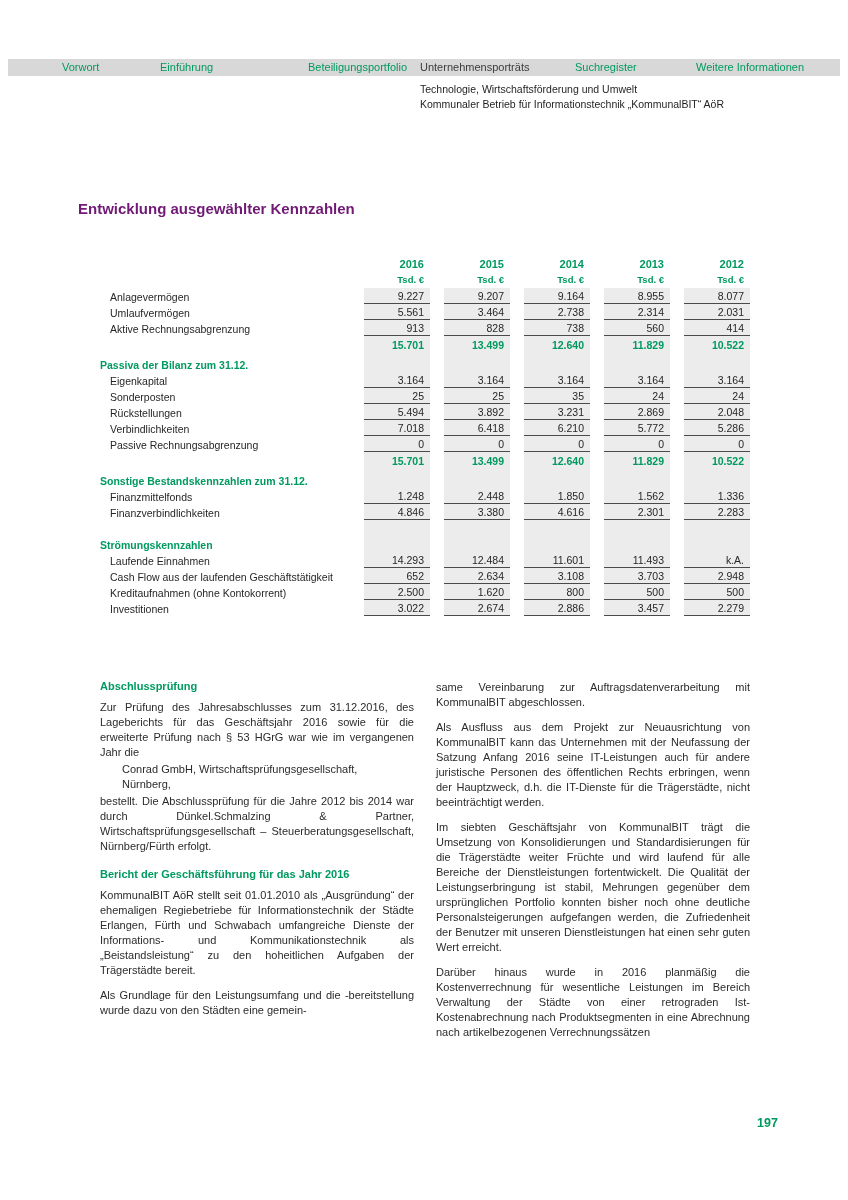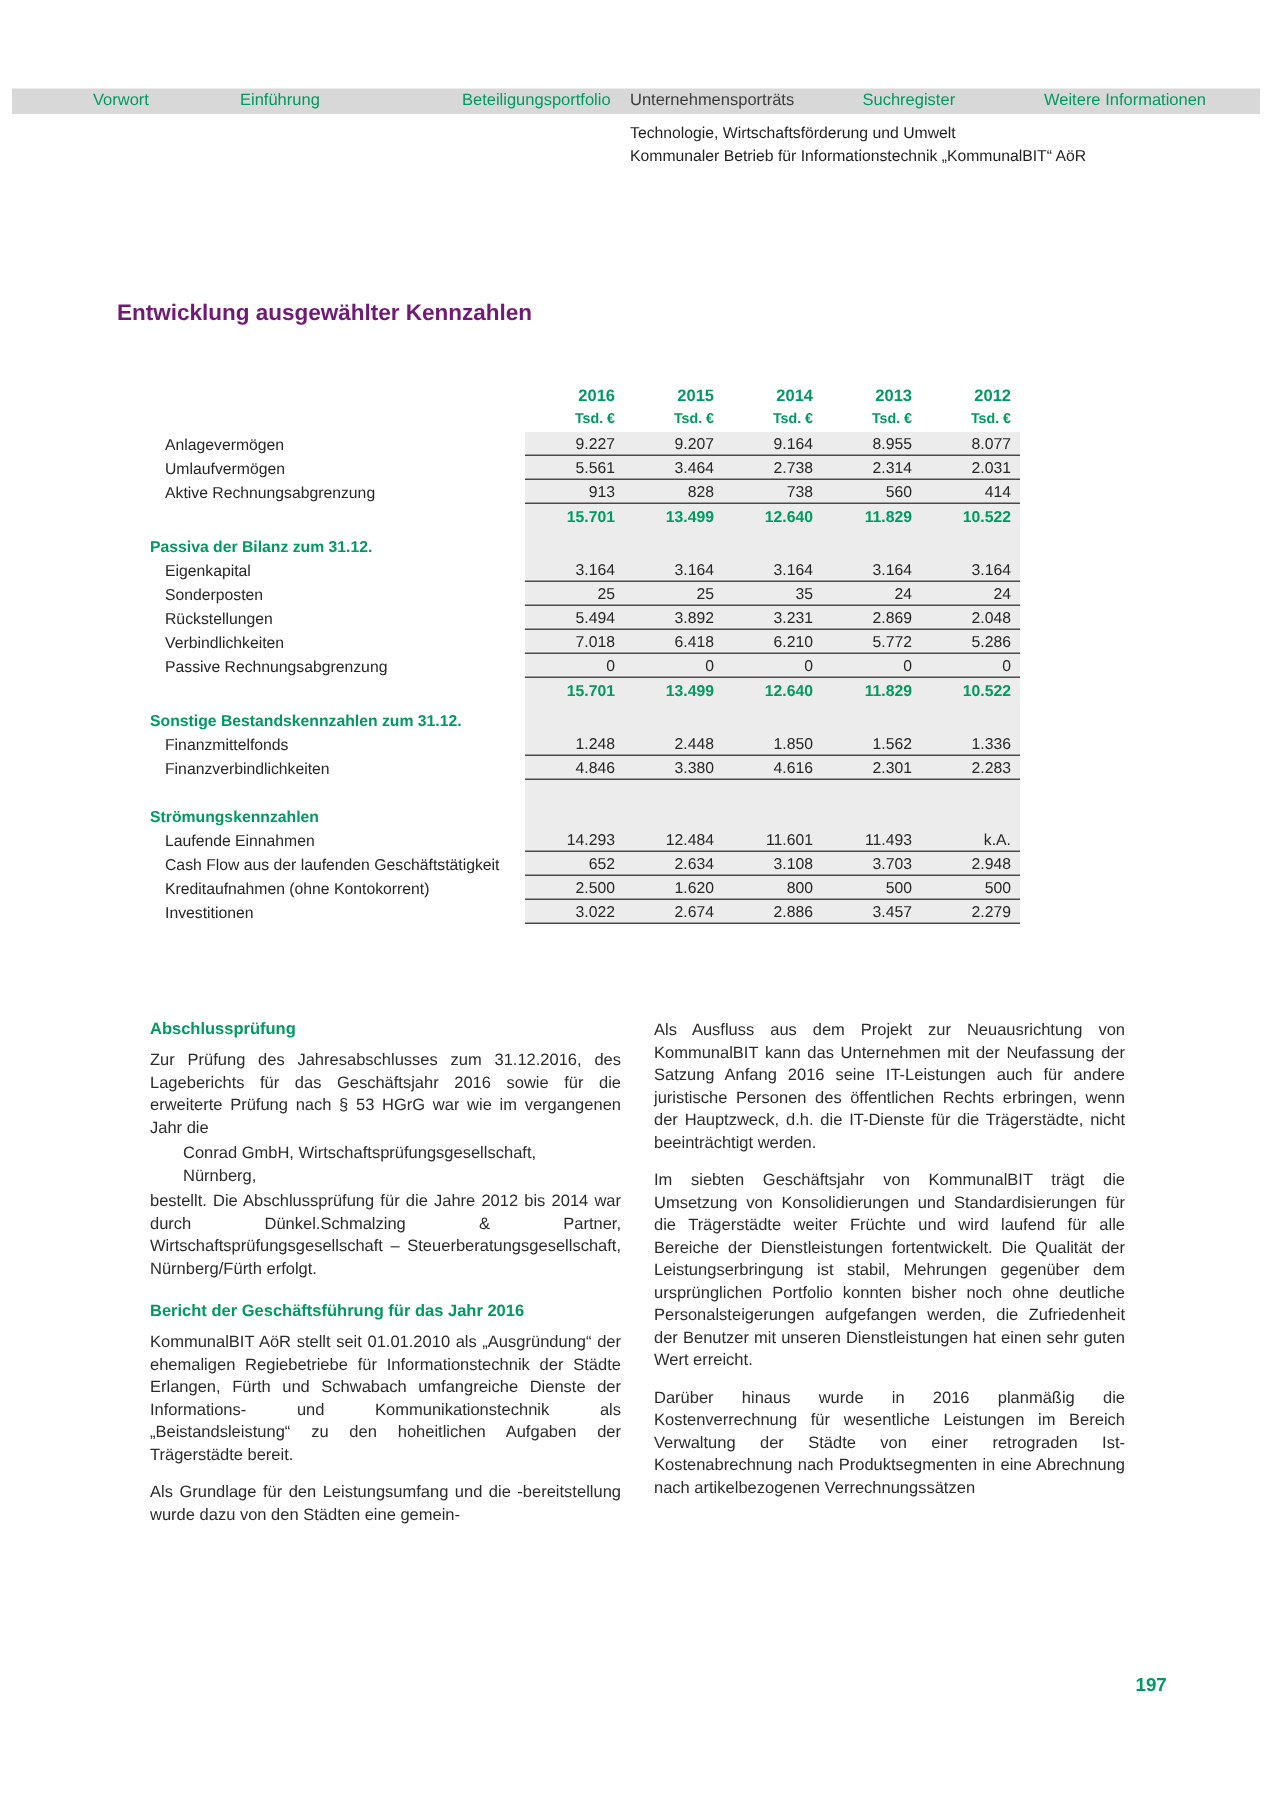--- a/index.html
+++ b/index.html
@@ -26,21 +26,21 @@
     font-size:10.5px; line-height:15px; color:#1f1f1f; width:360px;
   }
 
   .page-title {
     position:absolute; left:78px; top:200px;
     font-size:15px; font-weight:bold; color:#701a75;
   }
 
   
   .kpi-table { position:absolute; left:100px; top:256px; width:650px; font-size:10.5px; }
-  .trow { display:grid; grid-template-columns:250px repeat(5,66px); }
+  .trow { display:grid; grid-template-columns:250px repeat(5,66px); column-gap:14px; }
   .trow--head   { height:16px; }
   .trow--group  { height:16px; }
   .trow--data   { height:16px; }
   .trow--total  { height:16px; }
   .trow--spacer { height:4px; }
   .trow--spacer.big { height:16px; }
   .lbl { display:flex; align-items:flex-end; padding-bottom:1px; white-space:nowrap; }
   .lbl.group { color:#009a60; font-weight:bold; }
   .lbl.indent { padding-left:10px; }
   .val { display:flex; justify-content:flex-end; align-items:flex-end; padding:0 6px 1px 0; }
@@ -295,20 +295,21 @@
         <div class="art-h">Abschlussprüfung</div>
         <p class="art-p tight">Zur Prüfung des Jahresabschlusses zum 31.12.2016, des Lageberichts für das Geschäftsjahr 2016 sowie für die erweiterte Prüfung nach § 53 HGrG war wie im vergangenen Jahr die</p>
         <p class="art-p indent">Conrad GmbH, Wirtschaftsprüfungsgesellschaft,</p>
         <p class="art-p indent last">Nürnberg,</p>
         <p class="art-p">bestellt. Die Abschlussprüfung für die Jahre 2012 bis 2014 war durch Dünkel.Schmalzing &amp; Partner, Wirtschaftsprüfungsgesellschaft – Steuerberatungsgesellschaft, Nürnberg/Fürth erfolgt.</p>
         <div class="art-h">Bericht der Geschäftsführung für das Jahr 2016</div>
         <p class="art-p">KommunalBIT AöR stellt seit 01.01.2010 als „Ausgründung“ der ehemaligen Regiebetriebe für Informationstechnik der Städte Erlangen, Fürth und Schwabach umfangreiche Dienste der Informations- und Kommunikationstechnik als „Beistandsleistung“ zu den hoheitlichen Aufgaben der Trägerstädte bereit.</p>
         <p class="art-p">Als Grundlage für den Leistungsumfang und die -bereitstellung wurde dazu von den Städten eine gemein-</p>
       </div>
     <div class="art-col" id="col-right">
+        <p class="art-p">same Vereinbarung zur Auftragsdatenverarbeitung mit KommunalBIT abgeschlossen.</p>
         <p class="art-p">Als Ausfluss aus dem Projekt zur Neuausrichtung von KommunalBIT kann das Unternehmen mit der Neufassung der Satzung Anfang 2016 seine IT-Leistungen auch für andere juristische Personen des öffentlichen Rechts erbringen, wenn der Hauptzweck, d.h. die IT-Dienste für die Trägerstädte, nicht beeinträchtigt werden.</p>
         <p class="art-p">Im siebten Geschäftsjahr von KommunalBIT trägt die Umsetzung von Konsolidierungen und Standardisierungen für die Trägerstädte weiter Früchte und wird laufend für alle Bereiche der Dienstleistungen fortentwickelt. Die Qualität der Leistungserbringung ist stabil, Mehrungen gegenüber dem ursprünglichen Portfolio konnten bisher noch ohne deutliche Personalsteigerungen aufgefangen werden, die Zufriedenheit der Benutzer mit unseren Dienstleistungen hat einen sehr guten Wert erreicht.</p>
         <p class="art-p">Darüber hinaus wurde in 2016 planmäßig die Kostenverrechnung für wesentliche Leistungen im Bereich Verwaltung der Städte von einer retrograden Ist-Kostenabrechnung nach Produktsegmenten in eine Abrechnung nach artikelbezogenen Verrechnungssätzen</p>
       </div>
   </div>
 
   <div class="page-number">197</div>
 
 </div>
 

